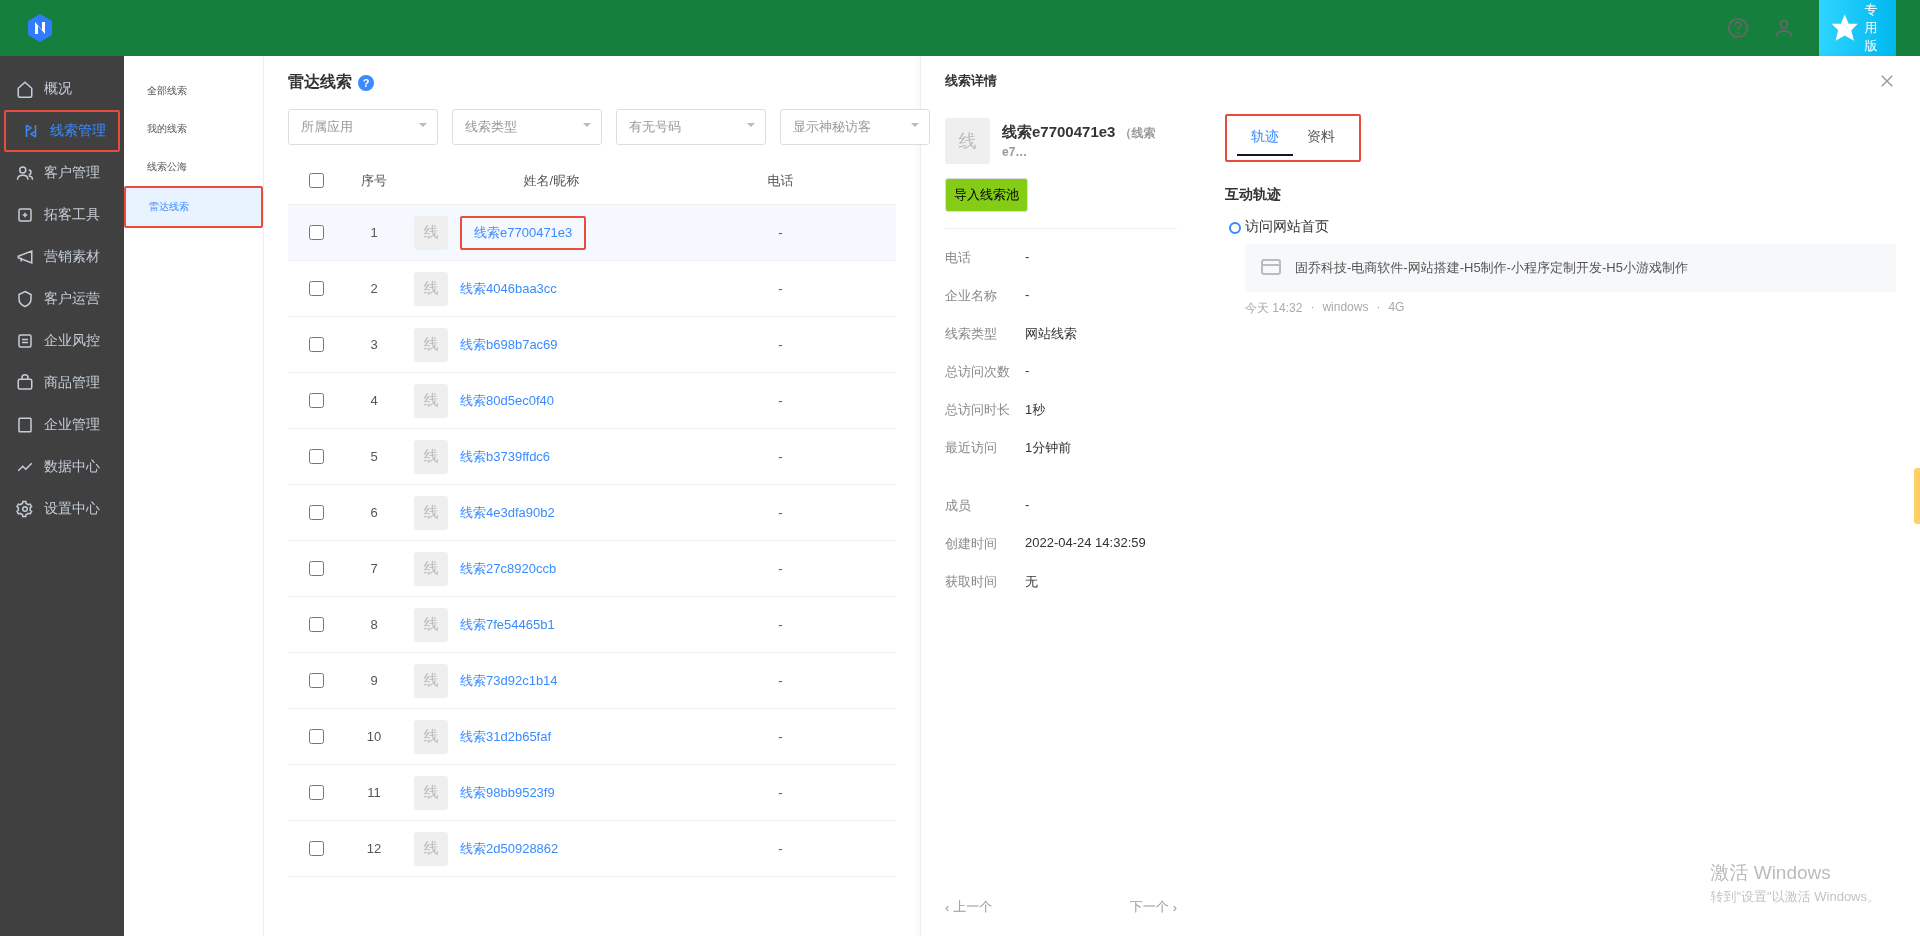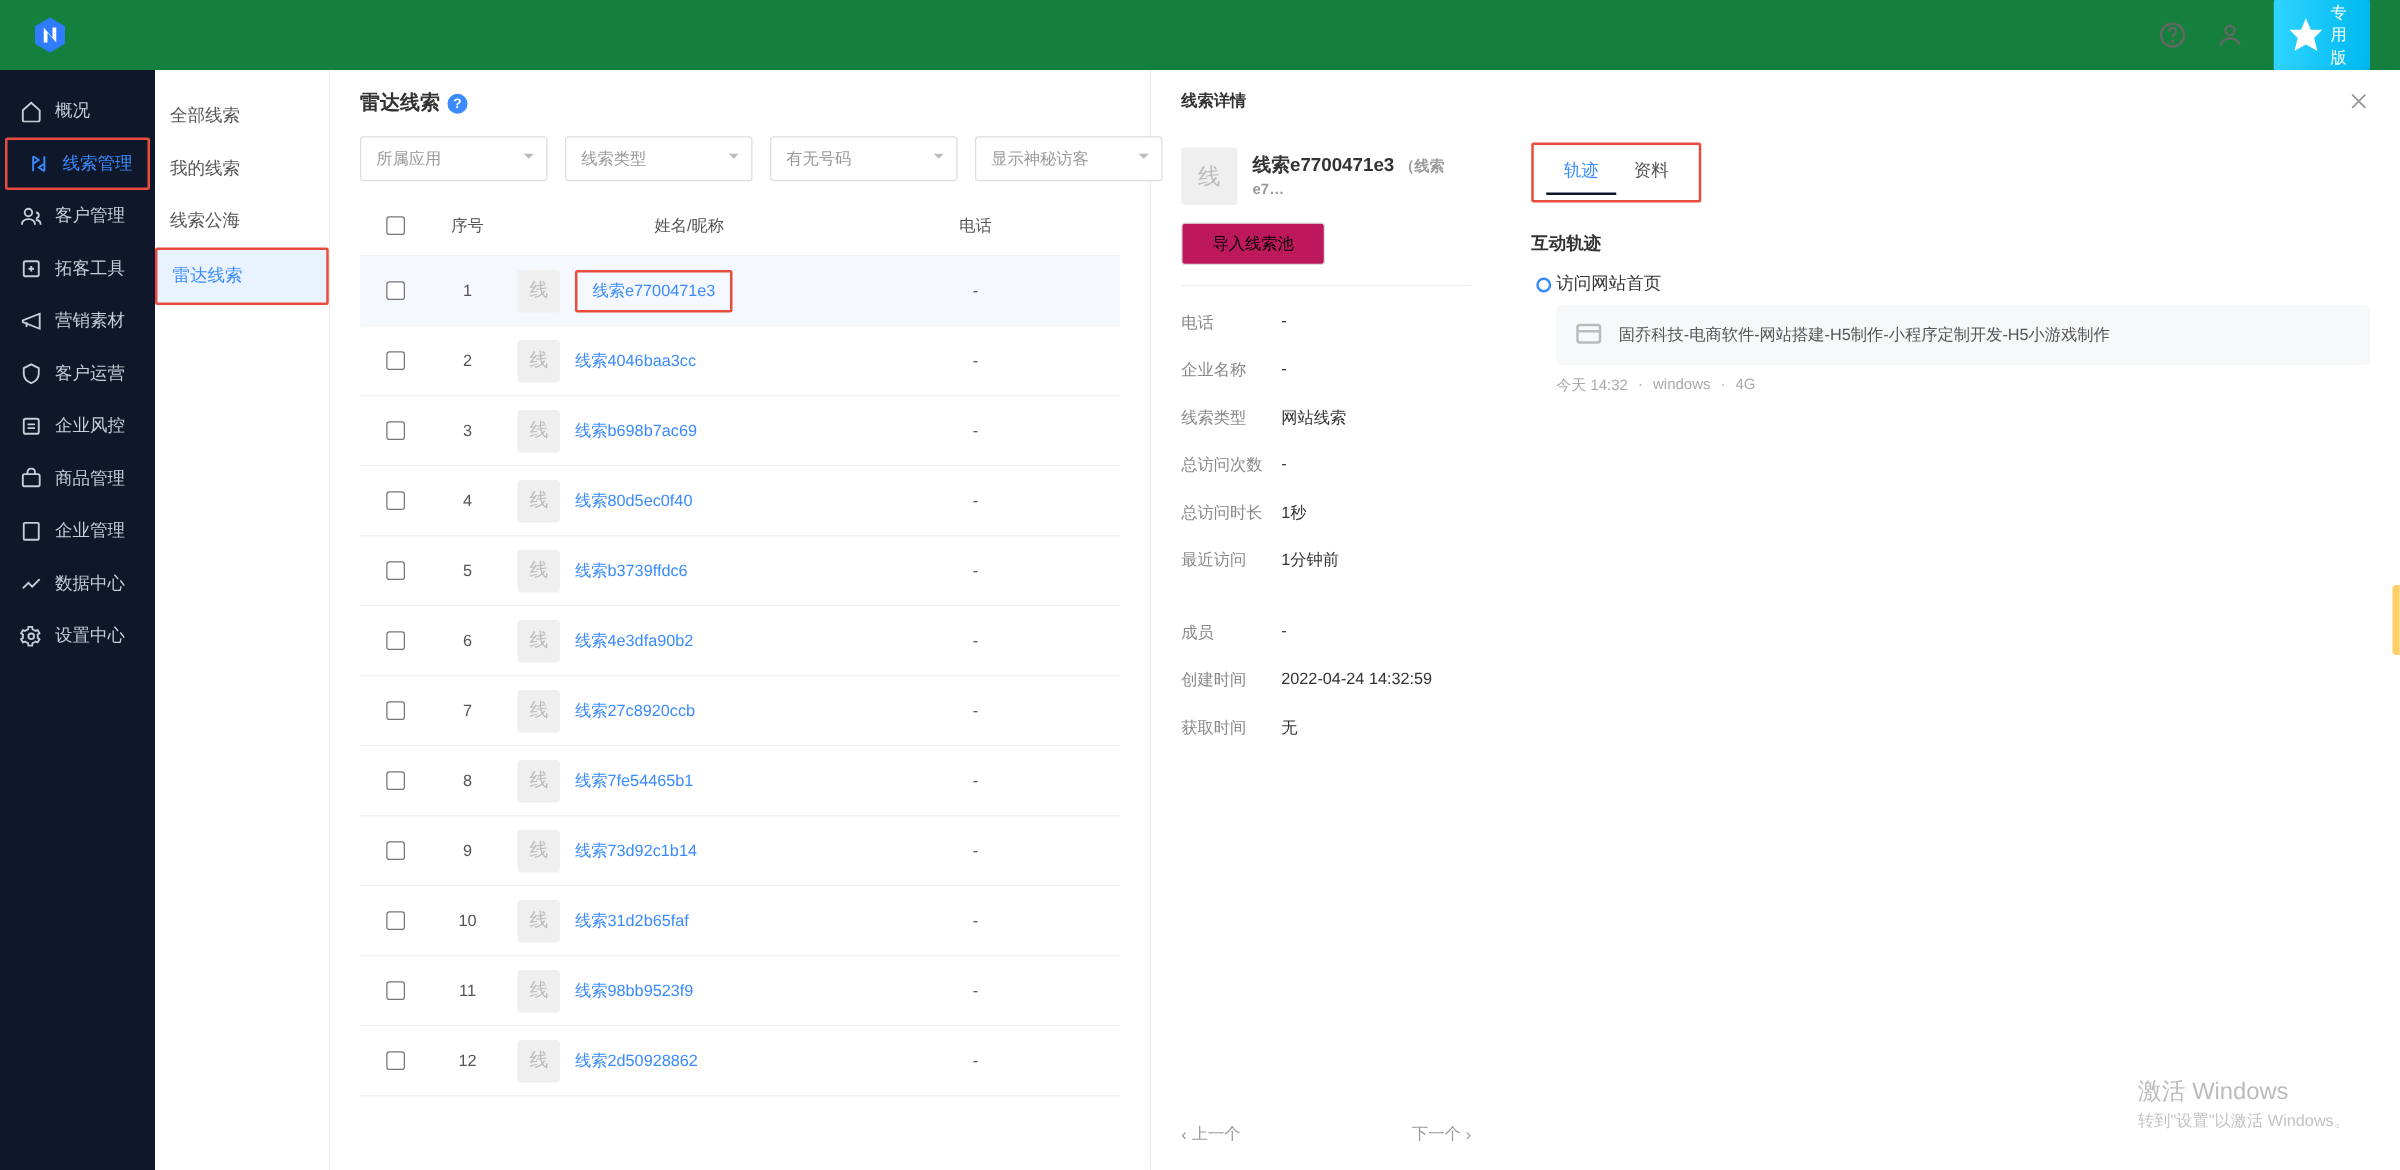--- a/index.html
+++ b/index.html
@@ -10,29 +10,29 @@
 .topbar { height: 56px; display: flex; align-items: center; padding: 0 24px; background: #15803d; }
 .logo { width: 32px; height: 32px; }
 .topbar-spacer { flex: 1; }
 .topbar-icon { width: 22px; height: 22px; color: #666; margin-left: 24px; cursor: pointer; display: flex; align-items: center; justify-content: center; }
 .edition-badge { margin-left: 24px; background: linear-gradient(90deg,#2ed5ff,#00b8f0); color: #fff; border-radius: 4px; padding: 3px 10px; font-size: 13px; font-weight: 500; display: flex; align-items: center; gap: 4px; }
 
 
 .body { flex: 1; display: flex; min-height: 0; }
 
 
-.mainnav { width: 124px; background: #0f172a; color: #c5cdd8; display: flex; flex-direction: column; padding-top: 12px; }
+.mainnav { width: 124px; background: #404040; color: #c5cdd8; display: flex; flex-direction: column; padding-top: 12px; }
 .mainnav-item { display: flex; align-items: center; gap: 10px; padding: 12px 16px; cursor: pointer; font-size: 14px; }
 .mainnav-item.active { color: #3a8bff; justify-content: flex-end; }
 .mainnav-item.highlight-red { border: 2px solid #e74c3c; border-radius: 2px; margin: 0 4px; padding: 10px 12px; }
 .mainnav-icon { width: 18px; height: 18px; flex-shrink: 0; }
 
 
 .subnav { width: 140px; background: #fff; border-right: 1px solid #eee; padding-top: 16px; }
-.subnav-item { padding: 12px 12px; cursor: pointer; font-size: 14px; color: #555; }
+.subnav-item { padding: 12px 23px; cursor: pointer; font-size: 10px; color: #555; }
 .subnav-item.active { background: #e9f2ff; color: #3a8bff; }
 .subnav-item.highlight-red { border: 2px solid #e74c3c; border-radius: 2px; }
 
 
 .content { flex: 1; display: flex; flex-direction: column; min-width: 0; background: #fff; padding: 16px 0 0 0; }
 .page-title { display: flex; align-items: center; gap: 6px; padding: 0 24px 16px; font-size: 16px; font-weight: 600; }
 .page-title .qmark { width: 16px; height: 16px; border-radius: 50%; background: #3a8bff; color: #fff; font-size: 11px; display: flex; align-items: center; justify-content: center; }
 
 .filters { display: flex; gap: 14px; padding: 0 24px 12px; }
 .filter-sel { position: relative; border: 1px solid #ddd; border-radius: 3px; padding: 8px 30px 8px 12px; color: #999; font-size: 13px; min-width: 150px; cursor: pointer; background: #fff; }
@@ -58,21 +58,21 @@
 .drawer-head { display: flex; align-items: center; padding: 16px 24px; }
 .drawer-title { font-size: 13px; font-weight: 600; flex: 1; }
 .drawer-close { width: 18px; height: 18px; color: #999; cursor: pointer; }
 .drawer-body { flex: 1; display: flex; min-height: 0; }
 
 .drawer-left { width: 280px; padding: 0 24px; display: flex; flex-direction: column; }
 .lead-head { display: flex; align-items: center; gap: 12px; margin-top: 12px; }
 .lead-avatar { width: 46px; height: 46px; border-radius: 3px; background: #efefef; color: #bbb; display: flex; align-items: center; justify-content: center; font-size: 18px; }
 .lead-name { font-size: 15px; font-weight: 600; }
 .lead-sub { font-size: 12px; color: #999; }
-.import-btn { margin-top: 14px; padding: 7px 24px; border: 1px solid #ddd; border-radius: 3px; background: #be185d; cursor: pointer; font-size: 13px; align-self: flex-start; }
+.import-btn { margin-top: 14px; padding: 7px 8px; border: 1px solid #ddd; border-radius: 3px; background: #84cc16; cursor: pointer; font-size: 13px; align-self: flex-start; }
 .divider { height: 1px; background: #eee; margin: 16px 0 10px; }
 .kv { display: flex; padding: 10px 0; font-size: 13px; }
 .kv-k { width: 80px; color: #888; }
 .kv-v { color: #333; }
 .drawer-left-pager { margin-top: auto; padding: 20px 0; display: flex; justify-content: space-between; color: #999; font-size: 13px; }
 .drawer-left-pager span { cursor: pointer; display: inline-flex; align-items: center; gap: 4px; }
 
 .drawer-right { flex: 1; padding: 0 24px; }
 .tabs-wrap.highlight-red { border: 2px solid #e74c3c; border-radius: 2px; display: inline-flex; padding: 4px 10px; margin-top: 8px; }
 .tab { padding: 8px 14px; font-size: 14px; cursor: pointer; color: #555; }

